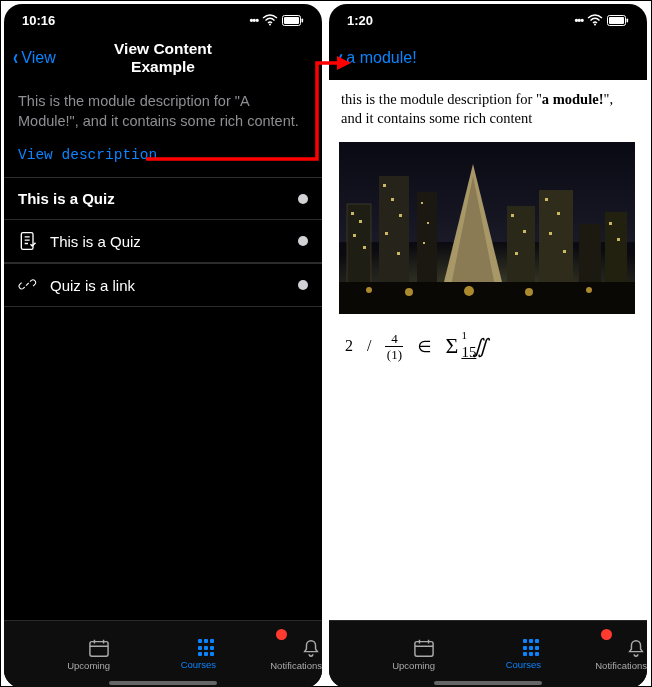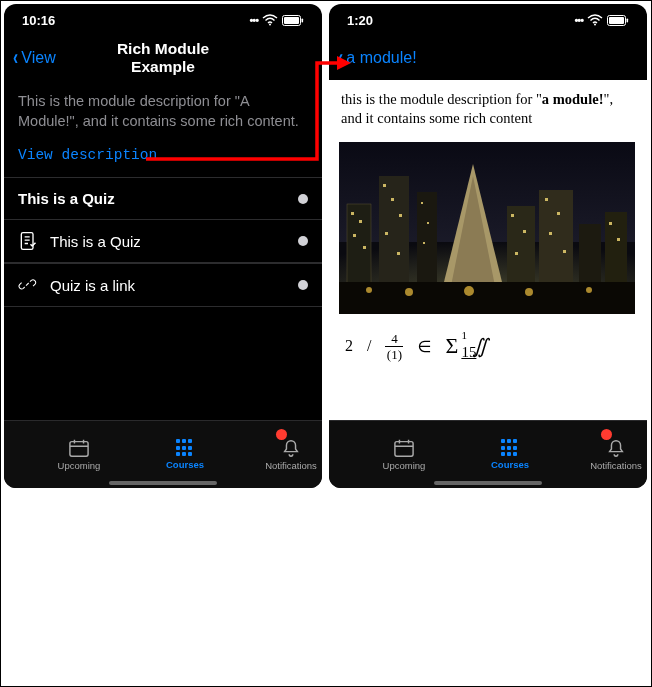--- a/index.html
+++ b/index.html
@@ -1,18 +1,18 @@
 <!DOCTYPE html>
 <html><head>
 <meta charset="utf-8">
 <style>
   * { box-sizing: border-box; margin: 0; padding: 0; }
   html, body { width: 652px; height: 687px; background: #f0f0f0; font-family: -apple-system, "Helvetica Neue", Arial, sans-serif; }
   .container { position: relative; width: 652px; height: 687px; background: #fff; border: 1px solid #000; display: flex; }
-  .phone { position: relative; flex: 0 0 318px; height: 484px; margin: 3px; background: #000; border-radius: 12px; display: flex; flex-direction: column; overflow: hidden; }
+  .phone { position: relative; flex: 0 0 318px; height: 684px; margin: 3px; background: #000; border-radius: 18px; display: flex; flex-direction: column; overflow: hidden; }
   .phone:first-child { margin-right: 4px; }
   .phone:last-child { margin-left: 4px; }
   .statusbar { height: 32px; display: flex; justify-content: space-between; align-items: center; padding: 0 18px; color: #fff; font-size: 13px; font-weight: 600; }
   .sb-right { display: flex; align-items: center; gap: 4px; }
   .sb-dots { font-size: 11px; letter-spacing: -1px; }
   .navbar { height: 44px; display: flex; align-items: center; position: relative; padding: 0 8px; }
   .nav-back { display: flex; align-items: center; color: #0a84ff; font-size: 16px; gap: 2px; }
   .nav-back .chev { font-size: 22px; font-weight: 600; line-height: 1; transform: scaleX(0.7); }
   .nav-title { position: absolute; left: 50%; transform: translateX(-50%); color: #fff; font-size: 15.5px; font-weight: 600; text-align:center;}
   
@@ -31,22 +31,22 @@
   .web-img-wrap { margin: 4px 10px 12px 10px; }
   .cityscape { width: 296px; height: 172px; display: block; }
   .math { font-family: "Times New Roman", serif; font-size: 16px; color: #000; padding: 6px 16px; display: flex; align-items: center; gap: 14px; }
   .frac { display: inline-flex; flex-direction: column; align-items: center; font-size: 13px; line-height: 1; }
   .frac .bar { width: 18px; height: 1px; background: #000; margin: 1px 0; }
   .sigma { position: relative; font-size: 22px; }
   .sigma .sup { position: absolute; top: -4px; left: 16px; font-size: 11px; }
   .sigma .sub { position: absolute; bottom: -2px; left: 16px; font-size: 15px; text-decoration: underline; }
   
   .tabbar { height: 68px; display: flex; border-top: 1px solid #2a2a2c; background: #0e0e0e; }
-  .tab { flex: 1; display: flex; flex-direction: column; align-items: center; justify-content: center; gap: 2px; font-size: 9.5px; color: #aaa; position: relative; padding-left: 44px; }
-  .tab.active { color: #0a84ff; font-weight: bold; }
+  .tab { flex: 1; display: flex; flex-direction: column; align-items: flex-end; justify-content: center; gap: 2px; font-size: 9.5px; color: #aaa; position: relative; padding-left: 44px; }
+  .tab.active { color: #0a84ff; }
   .tab .ticon { width: 22px; height: 20px; fill: none; stroke: currentColor; stroke-width: 1.6; }
   .tab .grid-icon { display: flex; flex-wrap: wrap; width: 18px; height: 18px; gap: 2px; }
   .tab .grid-icon span { width: 4px; height: 4px; background: currentColor; border-radius: 1px; }
   .badge { position: absolute; top: 8px; right: calc(50% - 18px); width: 11px; height: 11px; background: #ff3b30; border-radius: 50%; }
   .home-ind { position: absolute; bottom: 3px; left: 50%; transform: translateX(-50%); width: 108px; height: 4px; background: #666; border-radius: 2px; }
   
   .arrow-ov { position: absolute; pointer-events: none; top: 0; left: 0; }
   .red-arrow { stroke: #ff0000; stroke-width: 3.5; fill: none; }
   .red-arrow-head { fill: #ff0000; }
 </style>
@@ -70,21 +70,21 @@
             <rect x="19.5" y="3.5" width="1.6" height="4" rx="0.8" fill="#fff"></rect>
           </svg>
       </span>
     </div>
 
     <div class="navbar">
       <div class="nav-back">
         <span class="chev">‹</span>
         <span>View</span>
       </div>
-      <div class="nav-title">Rich Module Example</div>
+      <div class="nav-title">View Content Example</div>
     </div>
 
     <div class="desc-block">This is the module description for "A Module!", and it contains some rich content.</div>
     <div class="view-desc">View description</div>
     <div class="hr"></div>
 
     <div class="section-head">
       <span>This is a Quiz</span>
       <span class="circle"></span>
     </div>

